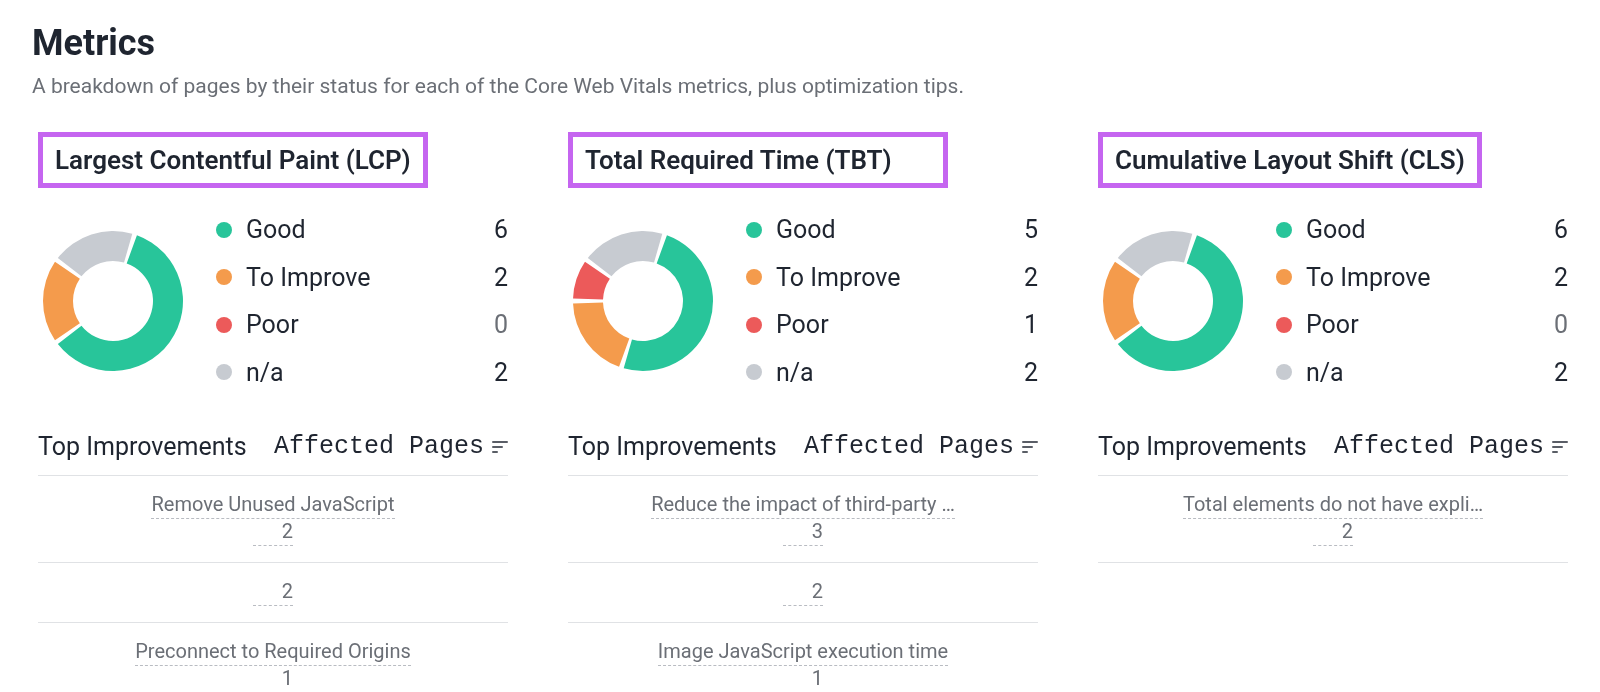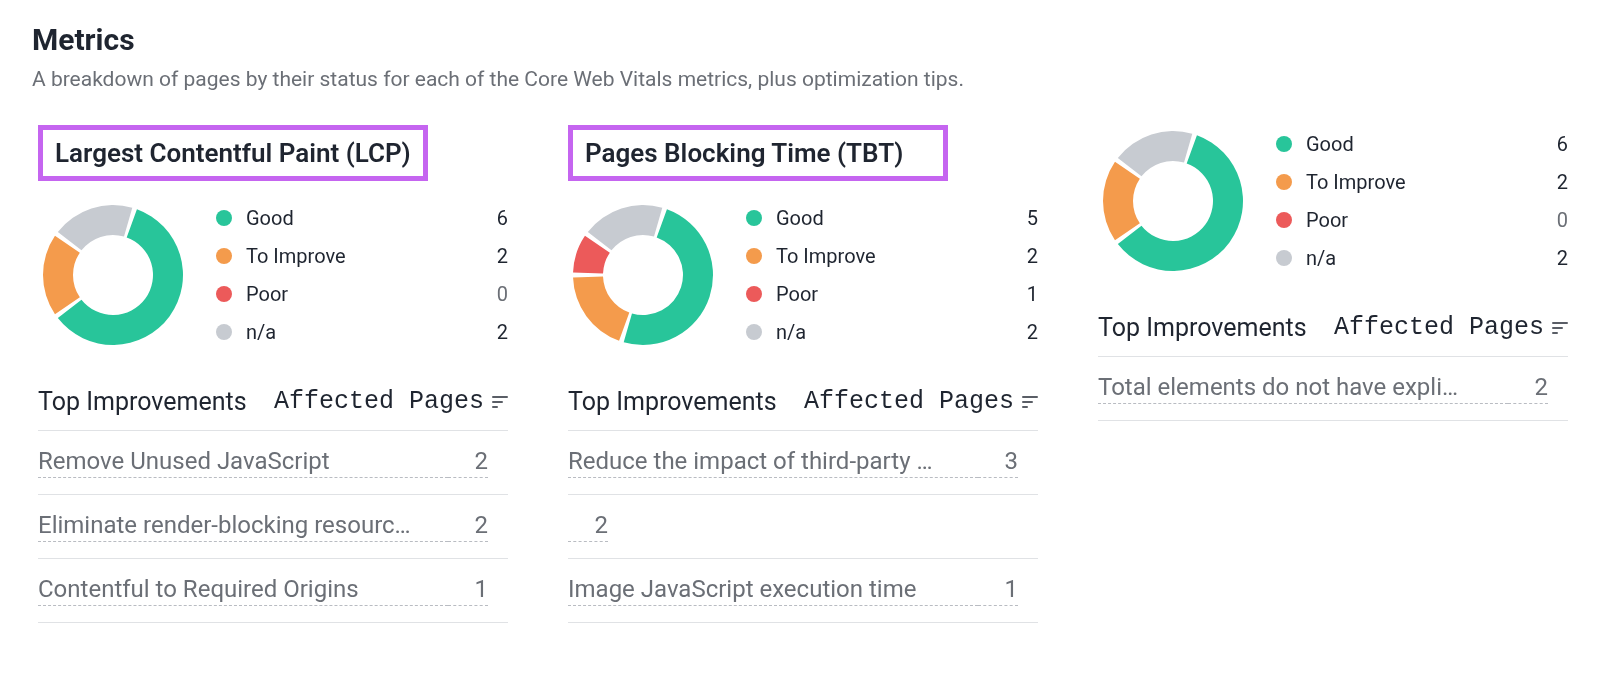--- a/index.html
+++ b/index.html
@@ -15,21 +15,21 @@
   * { box-sizing:border-box; }
   body {
     margin:0;
     padding:22px 32px;
     font-family:-apple-system,BlinkMacSystemFont,"Segoe UI",Roboto,Helvetica,Arial,sans-serif;
     color:var(--text);
     background:#fff;
     width:1600px;
   }
   .page-title {
-    font-size:30px;
+    font-size:36px;
     font-weight:700;
     margin:0 0 10px 0;
   }
   .page-subtitle {
     font-size:21px;
     color:var(--text-muted);
     margin:0 0 34px 0;
   }
   .cards {
     display:flex;
@@ -61,21 +61,21 @@
     width:150px;
     height:150px;
     flex:0 0 auto;
   }
   .legend {
     flex:1;
   }
   .legend-row {
     display:flex;
     align-items:center;
-    font-size:20px;
+    font-size:25px;
     line-height:1.9;
   }
   .legend-dot {
     width:16px;
     height:16px;
     border-radius:50%;
     margin-right:14px;
     flex:0 0 auto;
   }
   .legend-label { flex:1; }
@@ -122,22 +122,23 @@
     top:10px; left:0;
     width:6px; height:2px;
     background:#5a5e66;
     border-radius:1px;
   }
   .tbl-row {
     display:flex;
     align-items:center;
     padding:16px 0;
     border-bottom:1px solid var(--border);
-    font-size:24px;
+    font-size:20px;
     color:var(--text-muted);
+    flex-direction:column;
   }
   .tbl-row .imp {
     flex:1;
     border-bottom:1px dashed #b9bcc2;
     padding-bottom:2px;
     max-width:calc(100% - 60px);
     white-space:nowrap;
     overflow:hidden;
     text-overflow:ellipsis;
     cursor:pointer;
@@ -190,27 +191,26 @@
         <div class="col-aff">
           <span>Affected Pages</span>
           <span class="sort-icon">
             <span></span>
           </span>
         </div>
       </div><div class="tbl-row">
         <span class="imp">Remove Unused JavaScript</span>
         <span class="aff">2</span>
       </div><div class="tbl-row">
-        <span class="imp">Eliminate render-blocking resourc…</span>
-        <span class="aff">2</span>
-      </div><div class="tbl-row">
-        <span class="imp">Contentful to Required Origins</span>
+        <span class="aff">2</span>
+      </div><div class="tbl-row">
+        <span class="imp">Preconnect to Required Origins</span>
         <span class="aff">1</span>
       </div></div>
-    <div class="card"><div class="card-title-wrap"><div class="card-title">Pages Blocking Time (TBT)</div></div><div class="chart-row">
+    <div class="card"><div class="card-title-wrap"><div class="card-title">Total Required Time (TBT)</div></div><div class="chart-row">
         <div class="donut"><svg viewBox="0 0 150 150" width="150" height="150">
             <path d="M 98.94141003279682 9.221516544986414 A 70 70 0 0 1 55.70538509281006 142.28831871568232 L 63.97450576732004 113.45046783753276 A 40 40 0 0 0 88.68080573302676 37.412295168563666 Z" fill="#28c59a"></path>
             <path d="M 51.05858996720319 140.7784834550136 A 70 70 0 0 1 5.042642108663301 77.44296476917505 L 35.02436691923617 76.39597986810003 A 40 40 0 0 0 61.319194266973255 112.58770483143634 Z" fill="#f49b4c"></path>
             <path d="M 5.042642108663301 72.55703523082494 A 70 70 0 0 1 16.967369921147068 35.85649675704773 L 41.838497097798324 52.63228386117014 A 40 40 0 0 0 35.02436691923617 73.60402013189996 Z" fill="#ec5a5a"></path>
             <path d="M 19.839247247529443 31.90369672720395 A 70 70 0 0 1 94.29461490718995 7.711681284317692 L 86.02549423267997 36.54953216246725 A 40 40 0 0 0 43.479569855731114 50.37354098697369 Z" fill="#c7cbd1"></path>
           </svg></div>
         <div class="legend">
           <div class="legend-row">
             <span class="legend-dot" style="background: rgb(40, 197, 154);"></span>
             <span class="legend-label">Good</span>
@@ -242,21 +242,21 @@
         </div>
       </div><div class="tbl-row">
         <span class="imp">Reduce the impact of third-party …</span>
         <span class="aff">3</span>
       </div><div class="tbl-row">
         <span class="aff">2</span>
       </div><div class="tbl-row">
         <span class="imp">Image JavaScript execution time</span>
         <span class="aff">1</span>
       </div></div>
-    <div class="card"><div class="chart-row">
+    <div class="card"><div class="card-title-wrap"><div class="card-title">Cumulative Layout Shift (CLS)</div></div><div class="chart-row">
         <div class="donut"><svg viewBox="0 0 150 150" width="150" height="150">
             <path d="M 98.94141003279682 9.221516544986414 A 70 70 0 1 1 19.839247247529464 118.09630327279609 L 43.47956985573113 99.62645901302633 A 40 40 0 1 0 88.68080573302676 37.412295168563666 Z" fill="#28c59a"></path>
             <path d="M 16.96736992114709 114.14350324295228 A 70 70 0 0 1 16.967369921147068 35.85649675704773 L 41.838497097798324 52.63228386117014 A 40 40 0 0 0 41.83849709779834 97.36771613882988 Z" fill="#f49b4c"></path>
             <path d="M 19.839247247529443 31.90369672720395 A 70 70 0 0 1 94.29461490718995 7.711681284317692 L 86.02549423267997 36.54953216246725 A 40 40 0 0 0 43.479569855731114 50.37354098697369 Z" fill="#c7cbd1"></path>
           </svg></div>
         <div class="legend">
           <div class="legend-row">
             <span class="legend-dot" style="background: rgb(40, 197, 154);"></span>
             <span class="legend-label">Good</span>
             <span class="legend-val">6</span>

